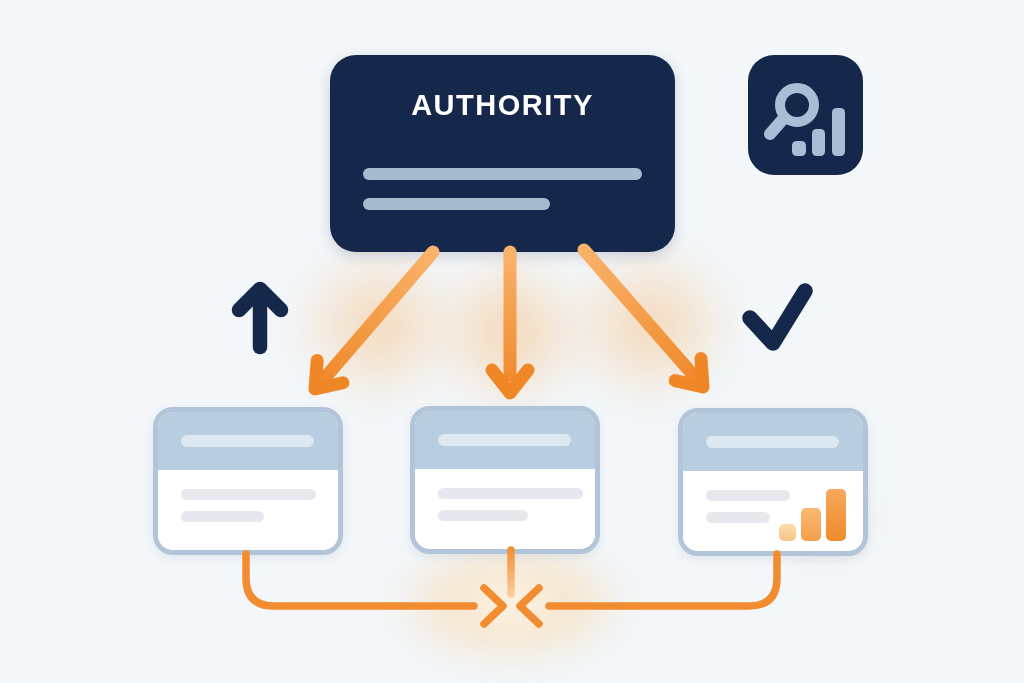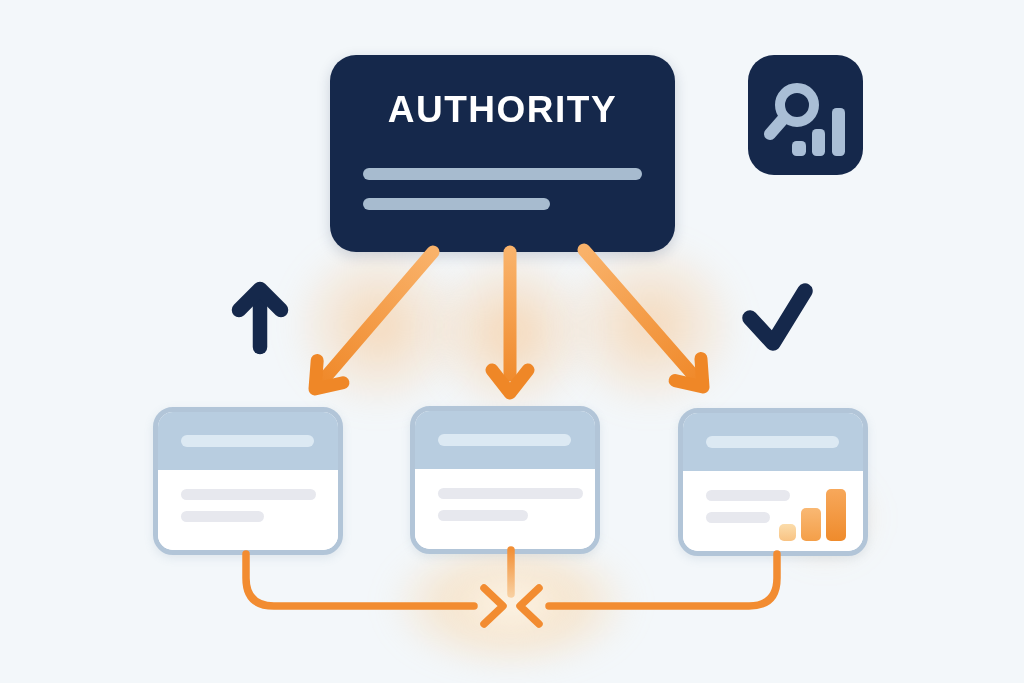--- a/index.html
+++ b/index.html
@@ -12,21 +12,21 @@
   .glow-left  {left:288px;top:238px;width:180px;height:175px;background:radial-gradient(closest-side,rgba(249,176,98,.42),rgba(249,176,98,0));}
   .glow-mid   {left:428px;top:248px;width:165px;height:170px;background:radial-gradient(closest-side,rgba(249,176,98,.45),rgba(249,176,98,0));}
   .glow-right {left:558px;top:238px;width:185px;height:175px;background:radial-gradient(closest-side,rgba(249,176,98,.42),rgba(249,176,98,0));}
   .glow-bottom{left:386px;top:536px;width:250px;height:135px;background:radial-gradient(closest-side,rgba(255,247,234,.95),rgba(250,199,134,.38),rgba(250,199,134,0));}
   .glow-bars  {left:770px;top:468px;width:110px;height:100px;background:radial-gradient(closest-side,rgba(249,176,98,.28),rgba(249,176,98,0));}
 
   
   .authority{position:absolute;left:330px;top:55px;width:345px;height:197px;
     background:#15284b;border-radius:26px;box-shadow:0 4px 14px rgba(21,40,75,.18);}
   .authority-title{position:absolute;left:0;right:0;top:34px;text-align:center;
-    color:#ffffff;font-size:37px;font-weight:bold;letter-spacing:1.5px;}
+    color:#ffffff;font-size:29px;font-weight:bold;letter-spacing:1.5px;}
   .aline{position:absolute;left:33px;height:12px;border-radius:6px;background:#a7bbcf;}
   .aline1{top:113px;width:279px;}
   .aline2{top:143px;width:187px;}
 
   
   .badge{position:absolute;left:748px;top:55px;width:115px;height:120px;
     background:#15284b;border-radius:26px;}
 
   
   .card{position:absolute;width:190px;height:148px;box-sizing:border-box;

